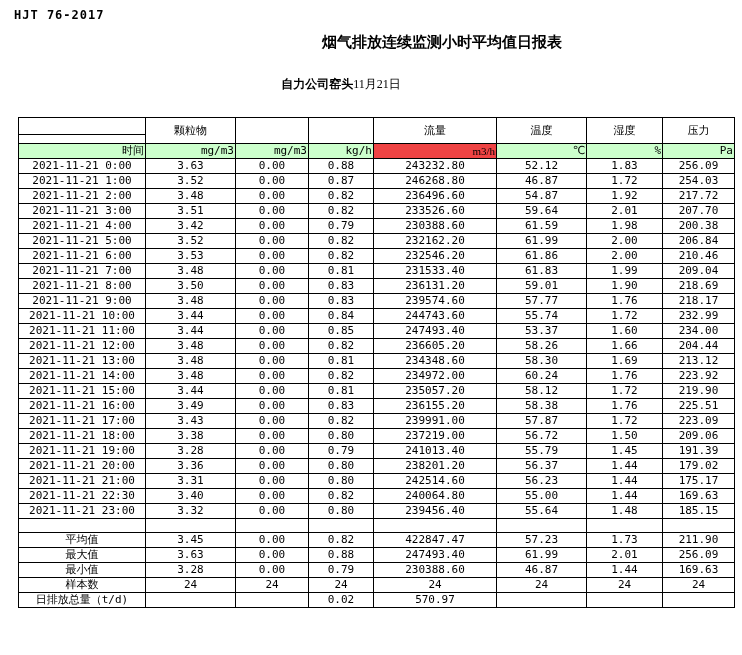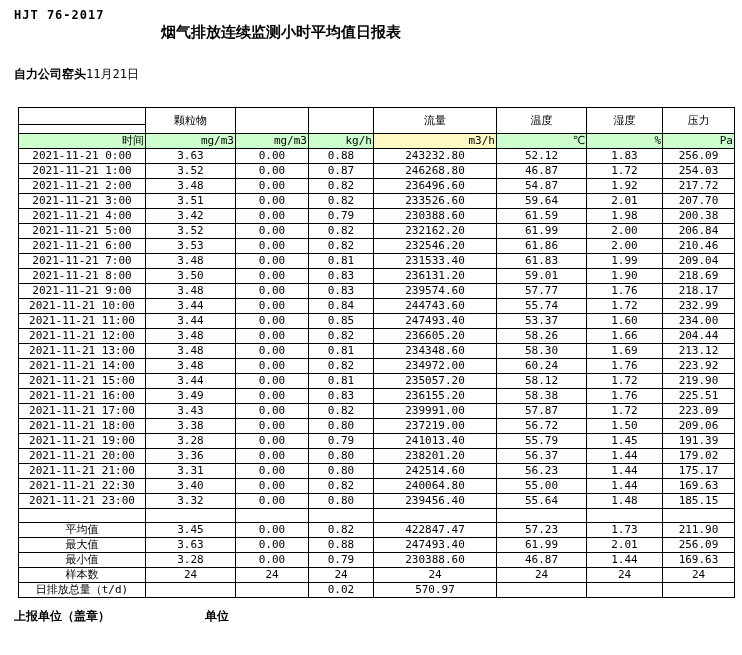--- a/index.html
+++ b/index.html
@@ -11,32 +11,34 @@
     font-family: "DejaVu Sans Mono", "DejaVu Sans", monospace;
   }
   .doc-code {
     margin: 8px 0 0 14px;
     font-weight: bold;
     font-size: 12px;
     letter-spacing: 1px;
   }
   .title-wrap {
     width: 562px;
-    text-align: center;
+    text-align: right;
+    margin-top: 10px;
   }
   .title {
     font-weight: bold;
     font-size: 15px;
   }
   .station-row {
     display: flex;
-    justify-content: flex-start;
+    justify-content: center;
     align-items: flex-end;
     margin: 24px 74px 8px 14px;
     font-size: 12px;
+    font-family: Liberation Serif, serif;
   }
   .station { font-weight: bold; }
   .report-date { font-weight: normal; }
   table.report {
     border-collapse: collapse;
     table-layout: fixed;
     width: 716px;
     margin: 24px 0 9px 18px;
     font-size: 11px;
   }
@@ -99,21 +101,21 @@
       <td rowspan="2">压力</td>
     </tr>
     <tr class="h-top-b">
       <td></td>
     </tr>
     <tr class="unit-row">
       <td style="background: rgb(204, 255, 204);">时间</td>
       <td style="background: rgb(204, 255, 204);">mg/m3</td>
       <td style="background: rgb(204, 255, 204);">mg/m3</td>
       <td style="background: rgb(204, 255, 204);">kg/h</td>
-      <td style="background: #fef9c3;">m3/h</td>
+      <td style="background: #ef4444; font-family: Liberation Serif, serif;">m3/h</td>
       <td style="background: rgb(204, 255, 204);">℃</td>
       <td style="background: rgb(204, 255, 204);">%</td>
       <td style="background: rgb(204, 255, 204); padding-left: 41px;">Pa</td>
     </tr>
   </thead>
   <tbody>
       <tr>
         <td>2021-11-21 0:00</td>
         <td>3.63</td>
         <td>0.00</td>
@@ -414,17 +416,13 @@
         <td>0.02</td>
         <td>570.97</td>
         <td></td>
         <td></td>
         <td></td>
       </tr>
     </tbody>
 </table>
 
 <div class="footer">
-  <div class="footer-line2">
-    <span>上报单位（盖章）</span>
-    <span class="footer-unit">单位</span>
-  </div>
 </div>
 
 </body></html>

